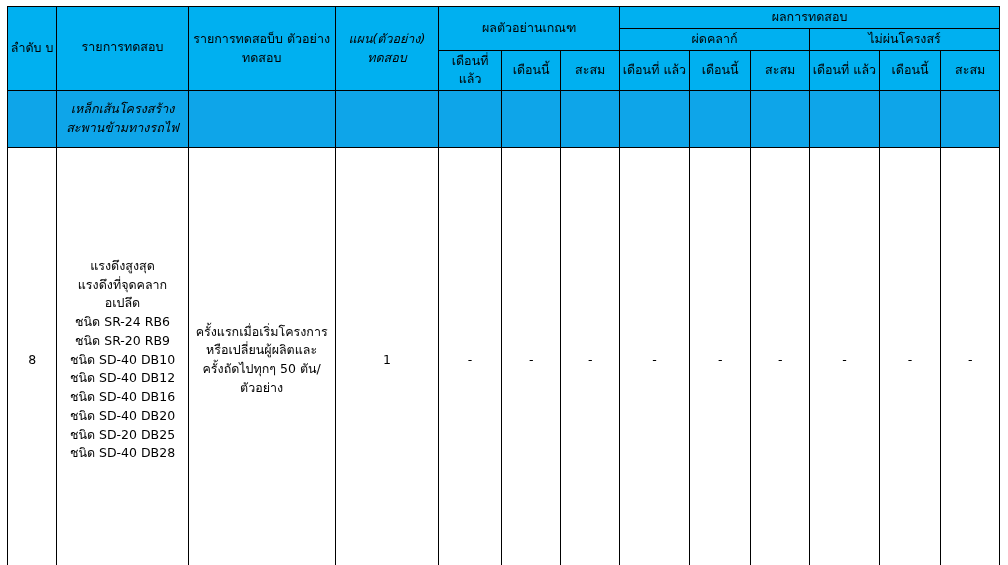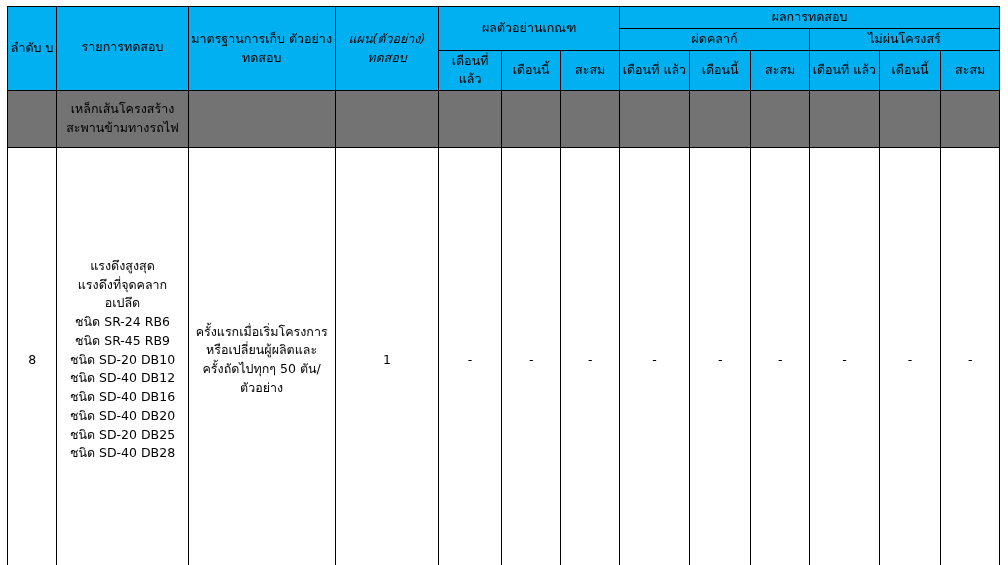--- a/index.html
+++ b/index.html
@@ -51,22 +51,23 @@
   .h-p2        { width: 60px; }
   .h-p3        { width: 57px; }
   .h-f1        { width: 68px; }
   .h-f2        { width: 60px; }
   .h-f3        { width: 57px; }
 
   tbody td {
     background: #ffffff;
   }
   tr.section-row td {
-    background: #737373;
+    background: #0ea5e9;
     height: 52px;
+    font-style: italic;
   }
   tr.section-row td.sec-label {
     text-align: center;
     padding: 2px 6px;
   }
   td.left-list {
     text-align: left;
     vertical-align: top;
     padding: 6px 4px 6px 6px;
     line-height: 1.72;
@@ -102,21 +103,21 @@
         <col class="h-f3">
     </colgroup>
     <thead>
       <tr>
         <th rowspan="3" class="h-no">
           <span>ลำดับ</span>
           <span>บ</span>
         </th>
         <th rowspan="3" class="h-item">รายการทดสอบ</th>
         <th rowspan="3" class="h-standard">
-          <span>มาตรฐานการเก็บ</span>
+          <span>รายการทดสอบ็บ</span>
           <span>ตัวอย่างทดสอบ</span>
         </th>
         <th rowspan="3" class="h-plan">
           <span>แผน(ตัวอย่าง)</span>
           <span>ทดสอบ</span>
         </th>
         <th colspan="3" rowspan="2">ผลตัวอย่านเกณฑ</th>
         <th colspan="6">ผลการทดสอบ</th>
       </tr>
       <tr>
@@ -163,22 +164,22 @@
         <td></td>
         <td></td>
       </tr>
       <tr style="height:425px;">
         <td class="num">8</td>
         <td class="left-list">
           <div>แรงดึงสูงสุด</div>
           <div>แรงดึงที่จุดคลาก</div>
           <div>อเปลึด</div>
           <div>ชนิด SR-24 RB6</div>
-          <div>ชนิด SR-45 RB9</div>
-          <div>ชนิด SD-20 DB10</div>
+          <div>ชนิด SR-20 RB9</div>
+          <div>ชนิด SD-40 DB10</div>
           <div>ชนิด SD-40 DB12</div>
           <div>ชนิด SD-40 DB16</div>
           <div>ชนิด SD-40 DB20</div>
           <div>ชนิด SD-20 DB25</div>
           <div>ชนิด SD-40 DB28</div>
         </td>
         <td class="std-cell">
           <div>ครั้งแรกเมื่อเริ่มโครงการ</div>
           <div>หรือเปลี่ยนผู้ผลิตและ</div>
           <div>ครั้งถัดไปทุกๆ 50 ตัน/</div>

